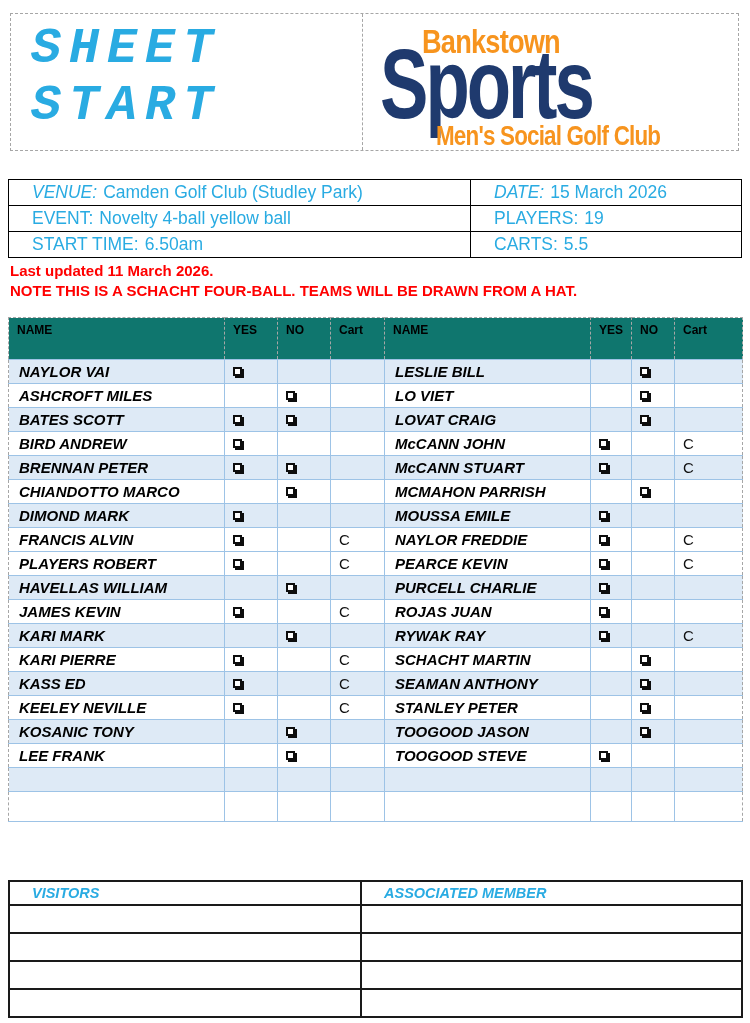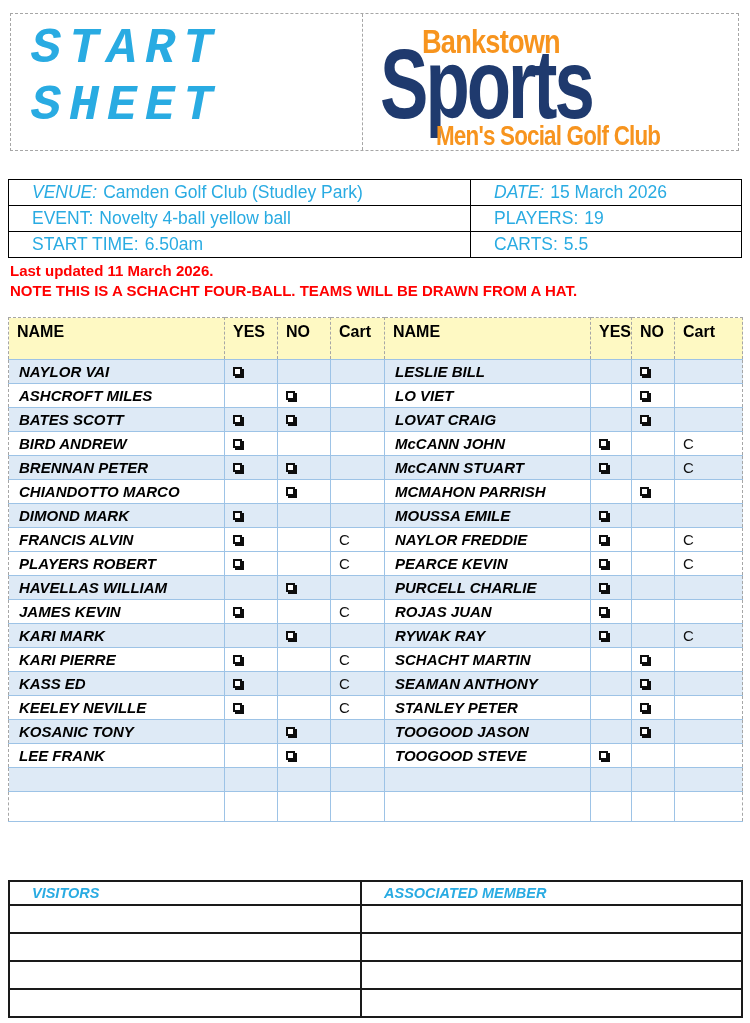--- a/index.html
+++ b/index.html
@@ -30,22 +30,22 @@
   .info-table td{border:1.5px solid #000;height:26px;padding:0 0 0 23px;color:var(--cyan);
     font-size:17.5px;white-space:nowrap;overflow:hidden;}
   .info-label{margin-right:6px;}
   .italic{font-style:italic;}
 
   
   .notes{position:absolute;left:10px;top:261px;color:var(--red);font-weight:bold;font-size:15px;line-height:20px;}
 
   
   .roster{position:absolute;left:8px;top:317px;width:734px;border-collapse:collapse;table-layout:fixed;}
-  .roster th{border:1px dashed var(--dash);background:#fef9c3;height:42px;vertical-align:top;
-    text-align:left;padding:5px 0 0 8px;font-size:16px;font-weight:bold;color:#000;}
+  .roster th{border:1px dashed var(--dash);background:#0f766e;height:42px;vertical-align:top;
+    text-align:left;padding:5px 0 0 8px;font-size:12px;font-weight:bold;color:#000;}
   .roster td{border:1px solid var(--grid);height:24px;padding:0;background:#fff;}
   .roster td:first-child{border-left:1px dashed var(--dash);}
   .roster td:last-child{border-right:1px dashed var(--dash);}
   .roster tr.blue td{background:var(--rowblue);}
   .roster tr.tall td{height:30px;}
   td.name{padding-left:10px;font-weight:bold;font-style:italic;font-size:15px;color:#000;white-space:nowrap;overflow:hidden;}
   td.mark{padding-left:8px;}
   .cb{display:inline-block;width:9px;height:9px;background:#fff;border:2px solid var(--ink);
     box-shadow:2px 2px 0 var(--ink);vertical-align:middle;margin-bottom:2px;}
   .cart-c{font-size:15px;color:#111;}
@@ -56,22 +56,22 @@
   .visitors tr.vhead td{height:24px;color:var(--cyan);font-size:14.5px;font-weight:bold;font-style:italic;white-space:nowrap;}
 </style>
 </head>
 <body>
 
 <div class="page">
 
   <div class="top-section">
     <div class="title-divider"></div>
     <div class="doc-title">
+      <div>SHEET</div>
       <div>START</div>
-      <div>SHEET</div>
     </div>
     <div class="logo">
       <div class="logo-top">Bankstown</div>
       <div class="logo-main">Sports</div>
       <div class="logo-bottom">Men's Social Golf Club</div>
     </div>
   </div>
 
   <table class="info-table">
     <colgroup>

